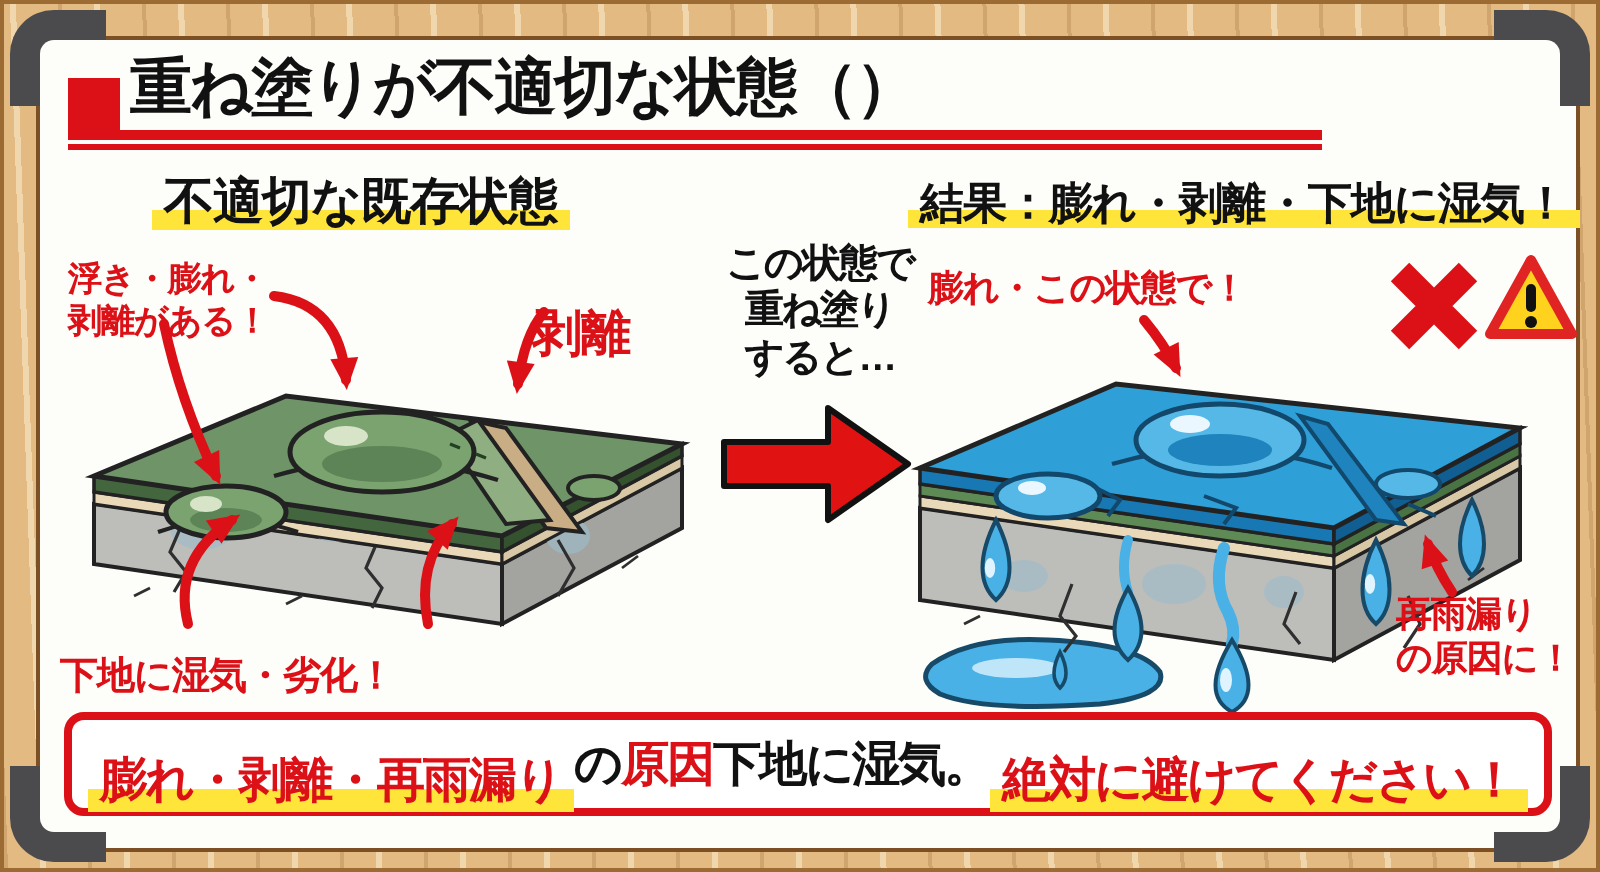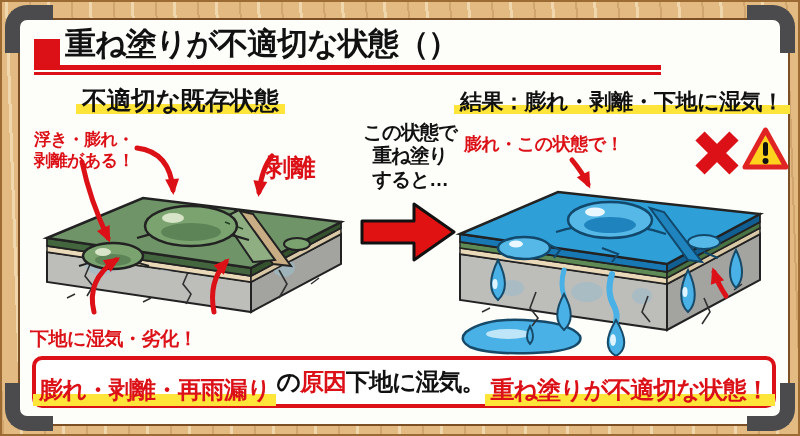--- a/index.html
+++ b/index.html
@@ -204,20 +204,22 @@
         <path d="M552,140 Q562,152 568,164" marker-end="url(#ah)"></path>
         <path d="M706,276 Q698,264 694,252" marker-end="url(#ah)"></path>
       </g>
     </svg>
 
     <div class="callout" id="lbl-blister-left">浮き・膨れ・
 剥離がある！</div>
     <div class="callout" id="lbl-peel">剥離</div>
     <div class="callout" id="lbl-substrate">下地に湿気・劣化！</div>
     <div class="callout" id="lbl-right-blister">膨れ・この状態で！</div>
+    <div class="callout" id="lbl-leak">再雨漏り
+の原因に！</div>
 
     <div id="mid-caption">この状態で
 重ね塗り
 すると…</div>
     <svg id="big-arrow" width="98" height="64" viewBox="0 0 98 64">
       <polygon points="2,21 54,21 54,4 94,32 54,60 54,43 2,43" fill="#e01212" stroke="#111" stroke-width="3" stroke-linejoin="round"></polygon>
     </svg>
 
     <svg id="icon-x" width="50" height="50" viewBox="0 0 50 50">
       <path d="M8 8 L42 42 M42 8 L8 42" stroke="#dc1117" stroke-width="13"></path>
@@ -226,17 +228,17 @@
       <path d="M23.5 5 L44 42 L3 42 Z" fill="#ffd21e" stroke="#e02424" stroke-width="5" stroke-linejoin="round"></path>
       <rect x="21" y="17" width="5" height="14" rx="2.5" fill="#111"></rect>
       <circle cx="23.5" cy="36" r="3" fill="#111"></circle>
     </svg>
 
     <div class="banner">
       <span class="red hl">膨れ・剥離・再雨漏り</span>
         <span class="black">の</span>
         <span class="red">原因</span>
         <span class="black">下地に湿気。</span>
-        <span class="red hl">重ね塗りが不適切な状態！</span>
+        <span class="red hl">絶対に避けてください！</span>
     </div>
 
   </div>
 </div>
 
 </body></html>

